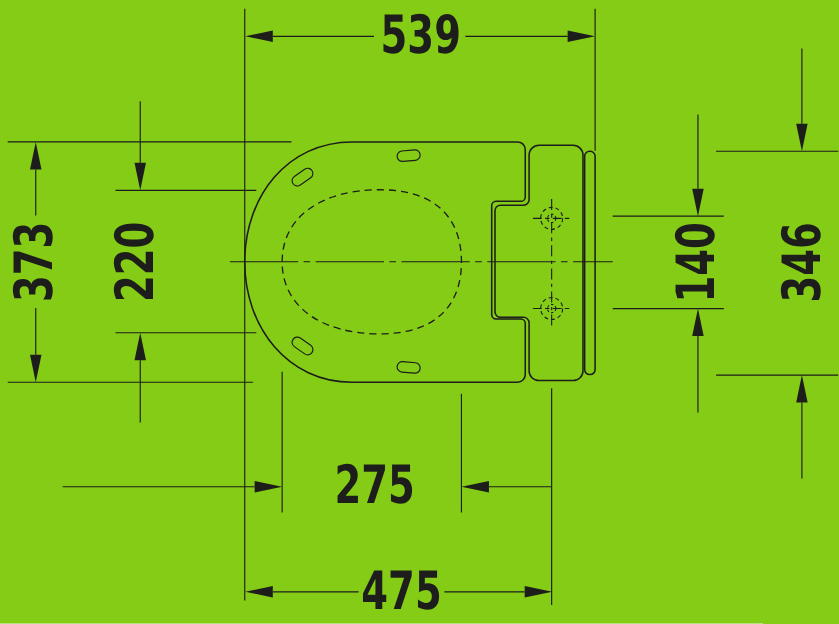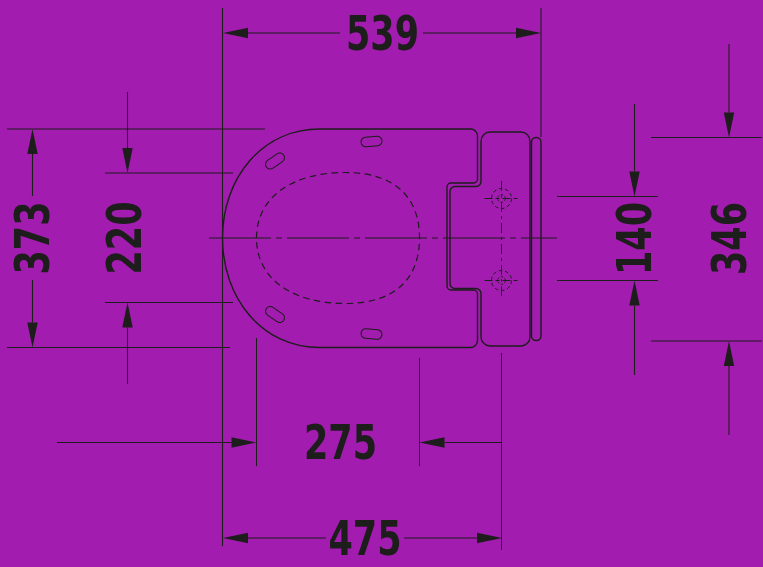--- a/index.html
+++ b/index.html
@@ -1,19 +1,19 @@
 <!DOCTYPE html>
 <html><head>
 <meta charset="utf-8">
 <style>
   html,body{margin:0;padding:0;background:#ffffff;}
   .stage{
     position:relative;
     width:763px;height:567px;
-    background:#a21caf;
+    background:#84cc16;
     font-family:"DejaVu Sans", "Liberation Sans", sans-serif;
     overflow:hidden;
   }
   svg{display:block}
   .dim-text{
     font-family:"DejaVu Sans", "Liberation Sans", sans-serif;
     font-weight:bold;
     font-size:48px;
     fill:#1d1d1b;
   }

